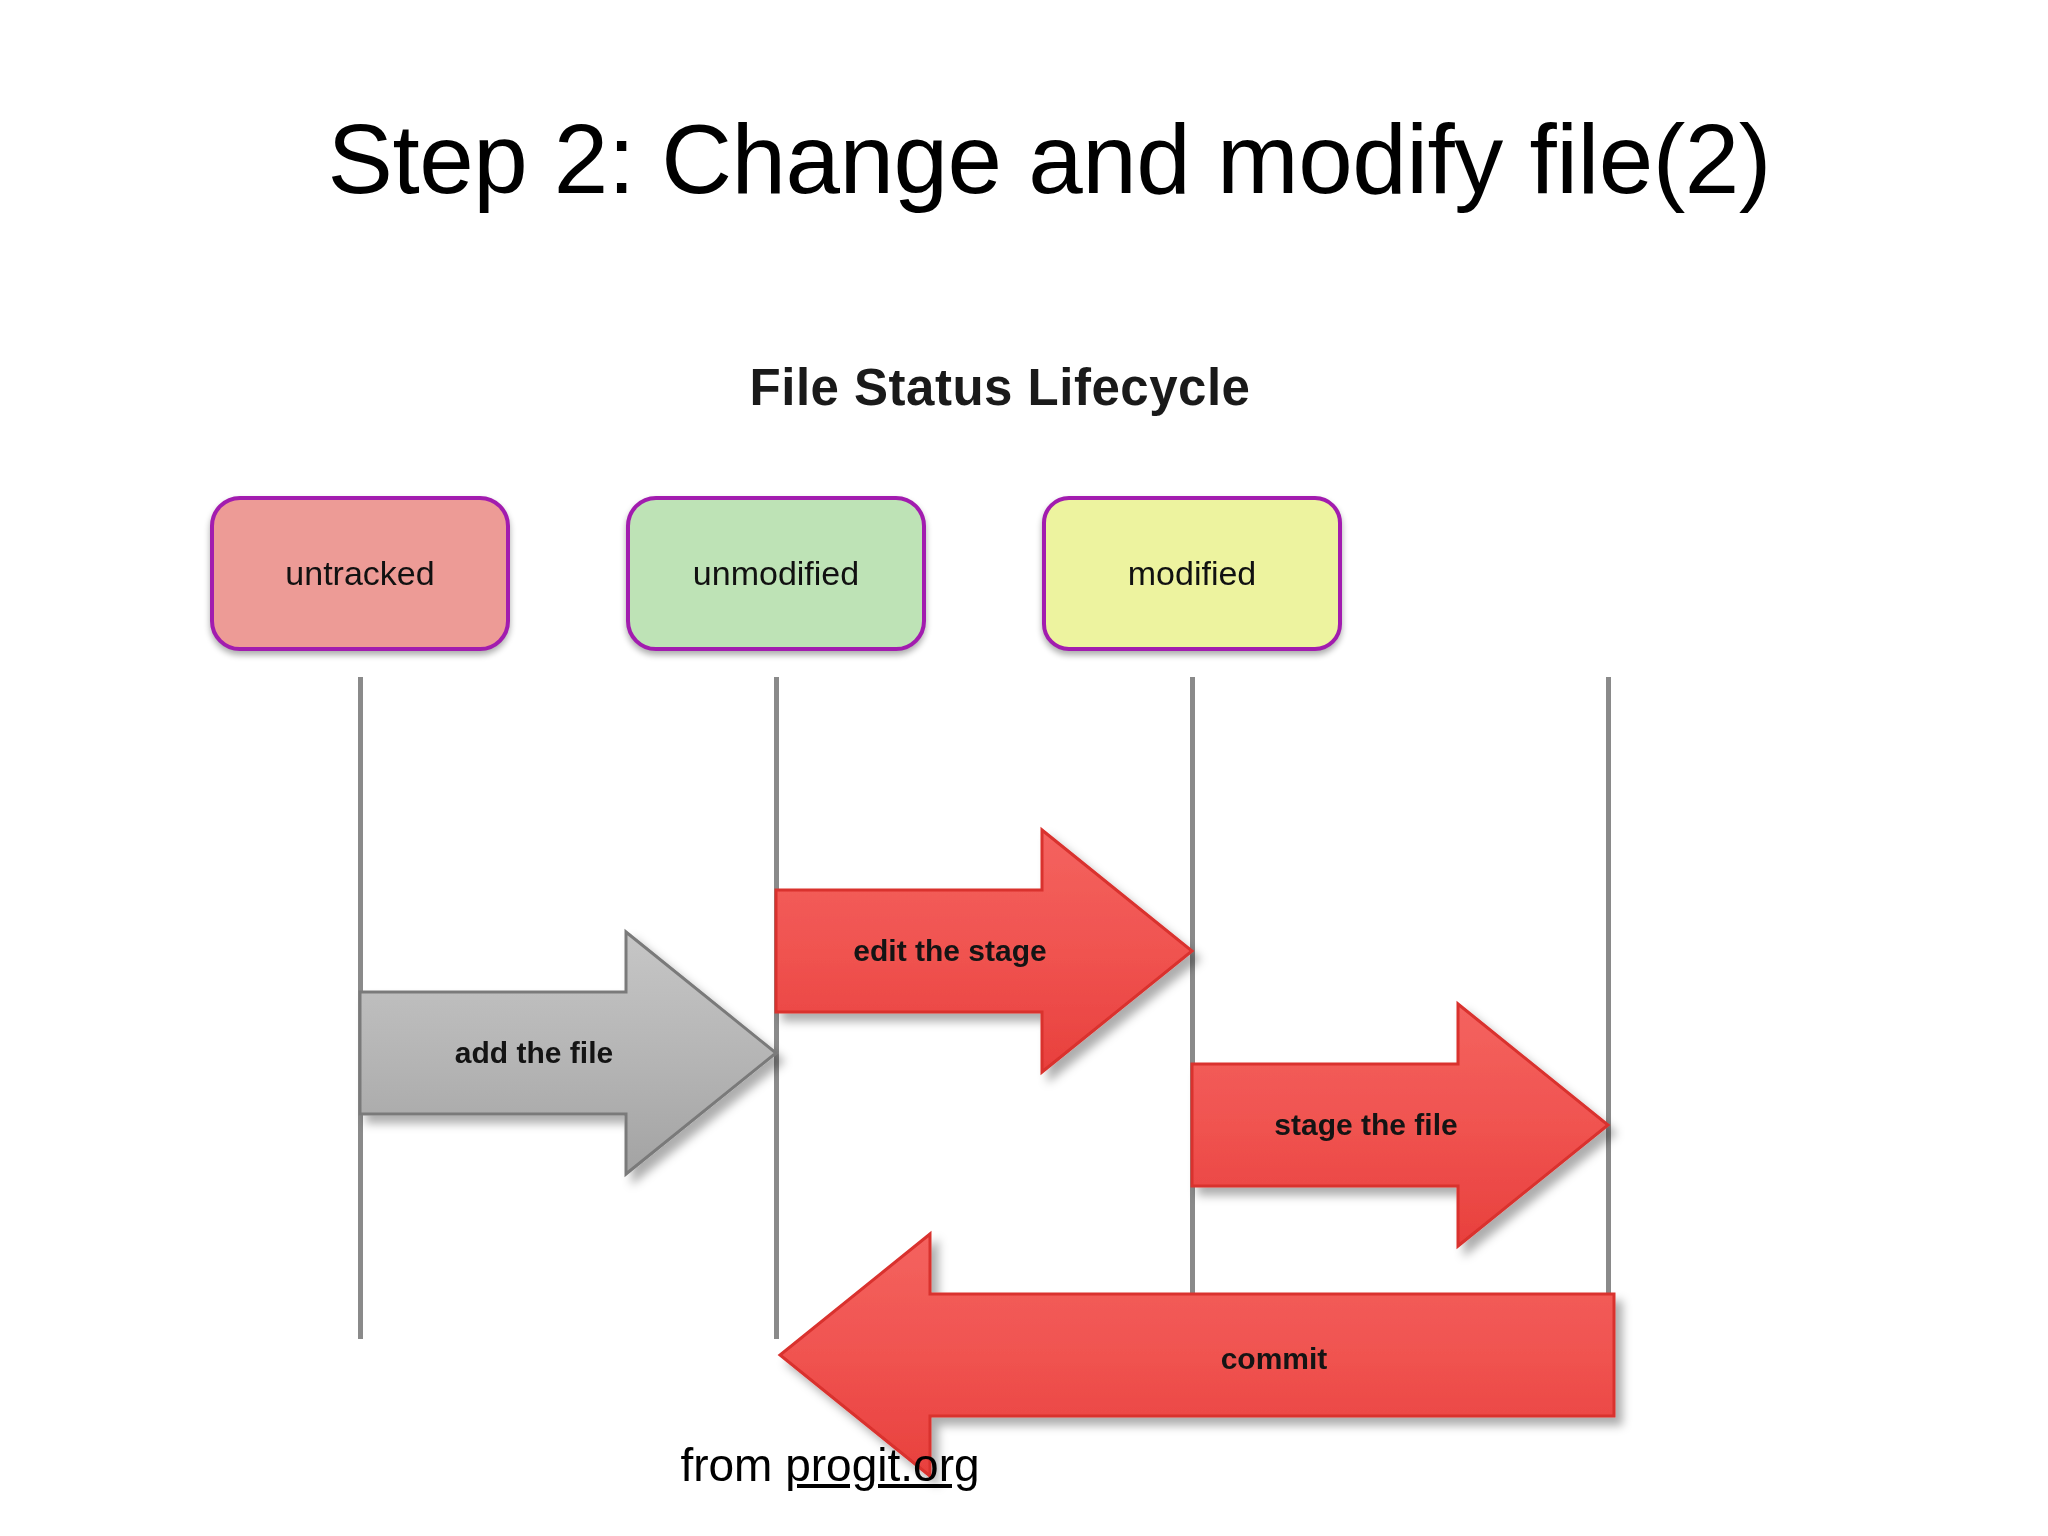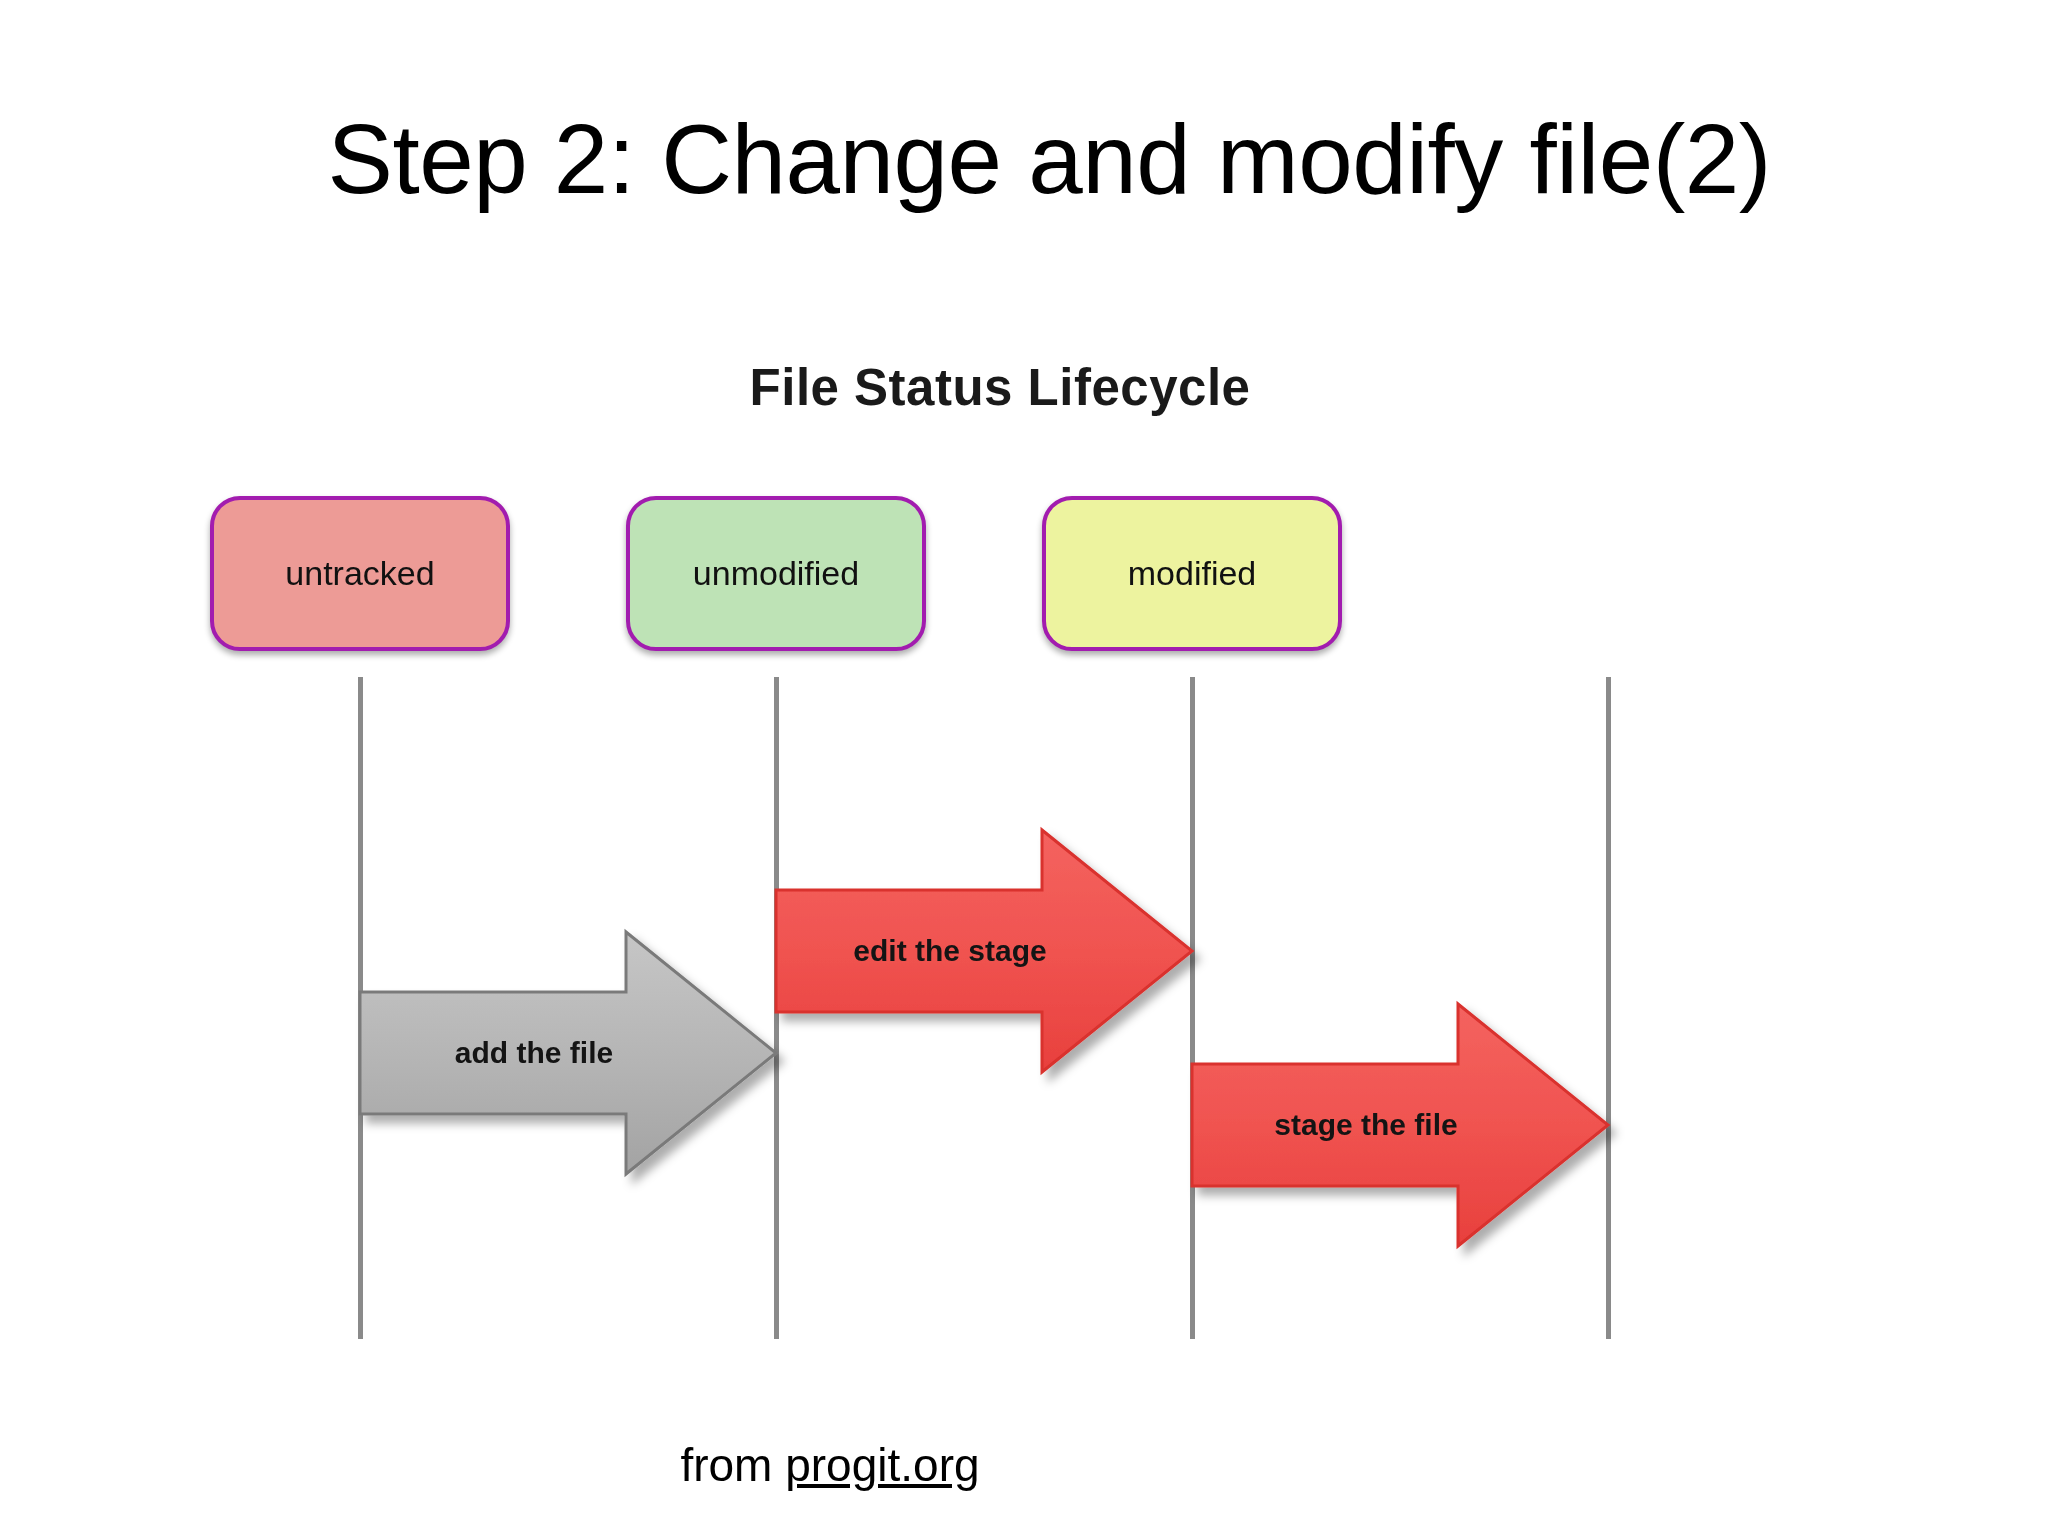--- a/index.html
+++ b/index.html
@@ -69,21 +69,21 @@
     box-shadow: 0 4px 6px rgba(0,0,0,0.33);
   }
   .state-box .state-label {
     font-family: "Liberation Sans", sans-serif;
     font-size: 34px;
     font-weight: 400;
     color: #111111;
   }
   #box-0 { left: 30px;   background: #ED9B96; }
   #box-1 { left: 446px;  background: #BEE3B6; }
-  #box-2 { left: 862px;  background: #EDF39F; }
+  #box-2 { left: 862px;  background: #EDF39F; border-radius: 27px; }
   #box-3 { left: 1278px; background: #85B6EC; }
 
   
   .lifeline {
     position: absolute;
     top: 335px;
     width: 5px;
     height: 662px;
     background: #8a8a8a;
   }
@@ -200,16 +200,32 @@
         <filter id="shadow3" x="-20%" y="-20%" width="150%" height="150%">
           <feDropShadow dx="7" dy="8" stdDeviation="5" flood-color="#000000" flood-opacity="0.32"></feDropShadow>
         </filter>
       </defs>
       <polygon filter="url(#shadow3)" points="2,62 268,62 268,2 418,123 268,244 268,184 2,184" fill="url(#redGrad2)" stroke="#D9302D" stroke-width="3"></polygon>
     </svg>
     <span class="arrow-label" style="left:176px; top:123px;">stage the file</span>
   </div>
 
 
+  <div class="arrow" id="arrow-commit">
+    <svg width="842" height="246" viewBox="0 0 842 246">
+      <defs>
+        <linearGradient id="redGrad3" x1="0" y1="0" x2="0" y2="1">
+          <stop offset="0%" stop-color="#F4635F"></stop>
+          <stop offset="50%" stop-color="#F05350"></stop>
+          <stop offset="100%" stop-color="#E8403D"></stop>
+        </linearGradient>
+        <filter id="shadow5" x="-20%" y="-20%" width="150%" height="150%">
+          <feDropShadow dx="7" dy="8" stdDeviation="5" flood-color="#000000" flood-opacity="0.32"></feDropShadow>
+        </filter>
+      </defs>
+      <polygon filter="url(#shadow5)" points="840,62 156,62 156,2 6,123 156,244 156,184 840,184" fill="url(#redGrad3)" stroke="#D9302D" stroke-width="3"></polygon>
+    </svg>
+    <span class="arrow-label" style="left:500px; top:127px;">commit</span>
+  </div>
 
 </div>
 
 <div class="credit"><span>from </span><a class="credit-link" href="#">progit.org</a></div>
 
 </body></html>

